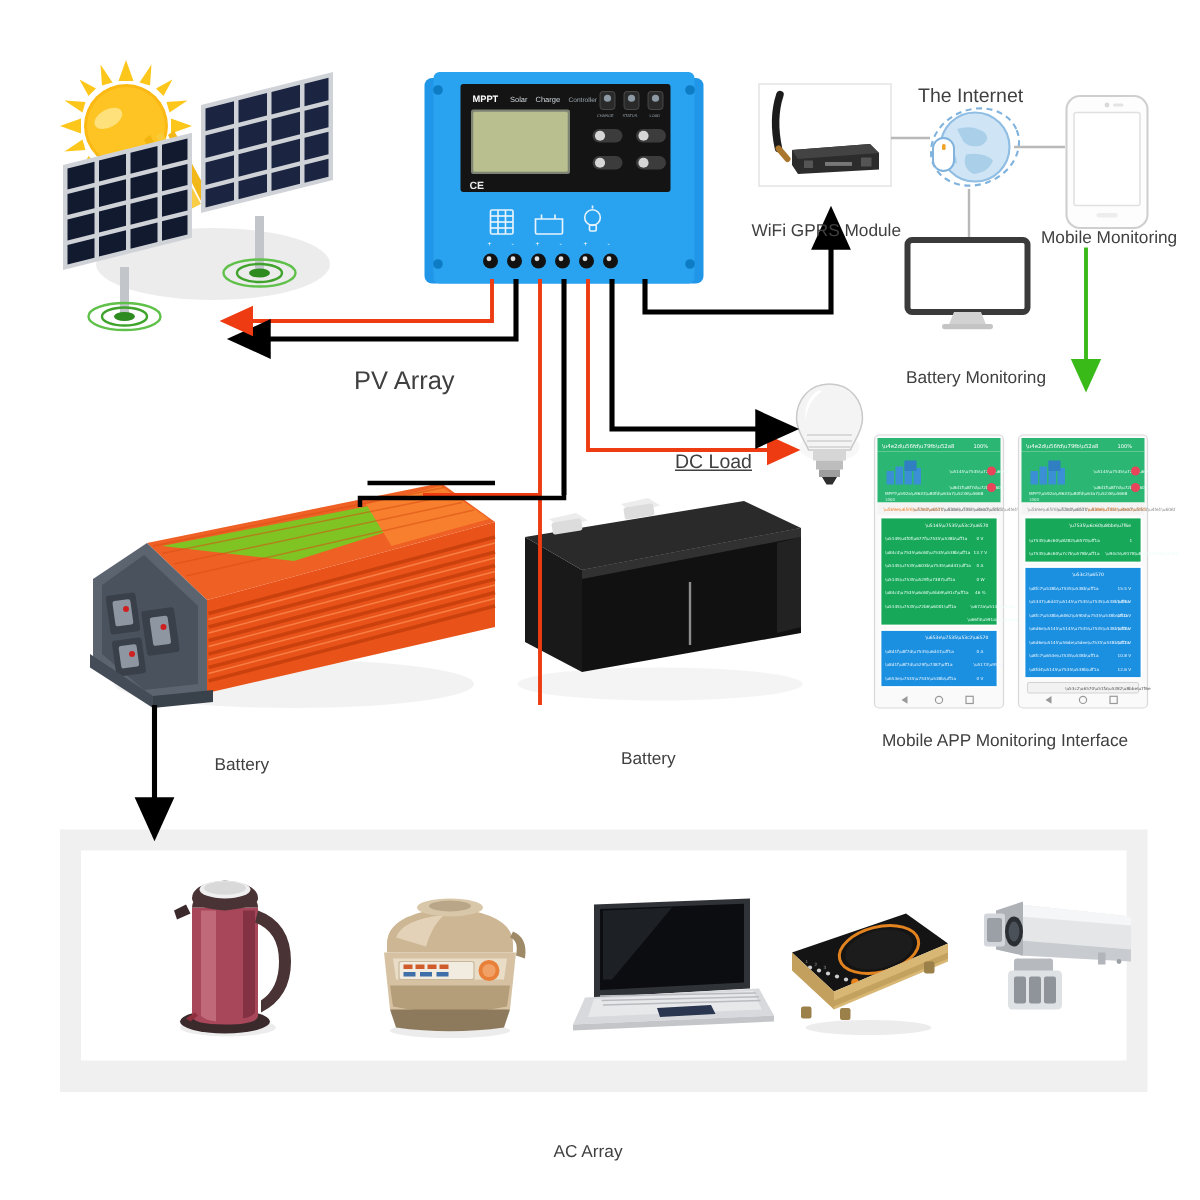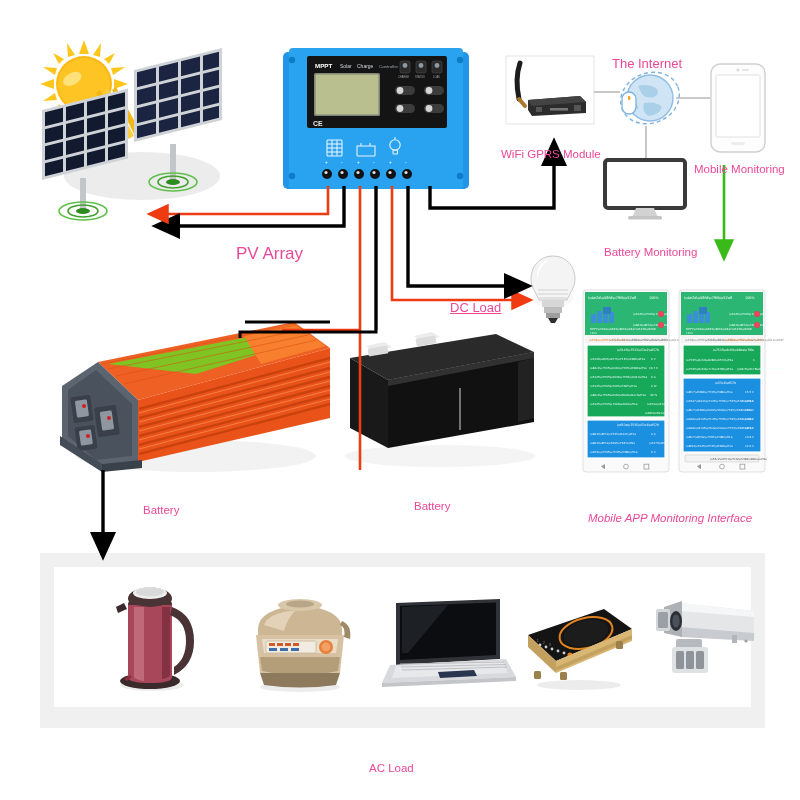--- a/index.html
+++ b/index.html
@@ -1,20 +1,20 @@
 <!DOCTYPE html>
 <html><head>
 <meta charset="utf-8">
 <style>
   html,body{margin:0;padding:0;background:#fff;}
   body{width:800px;height:800px;overflow:hidden;
        font-family:"Liberation Sans","DejaVu Sans",sans-serif;color:#222;}
   #stage{position:relative;width:800px;height:800px;background:#ffffff;}
   .abs{position:absolute;}
-  .lbl{position:absolute;font-size:13px;color:#ec4899;white-space:nowrap;}
+  .lbl{position:absolute;font-size:13px;color:#404040;white-space:nowrap;}
   .lbl.sm{font-size:11.5px;margin-top:24px;}
   .lbl.lg{font-size:17px;}
   svg{display:block;overflow:visible;}
   .wirelayer{position:absolute;left:0;top:0;width:800px;height:800px;pointer-events:none;}
 </style>
 </head>
 <body>
 
 <div id="stage">
 
@@ -620,18 +620,18 @@
 
     <path d="M103,470 L103,556" fill="none" stroke="#000000" stroke-width="3.4" marker-end="url(#ak)"></path>
   </svg>
 
   <div class="lbl lg" style="left:236px;top:244px;">PV Array</div>
   <div class="lbl" style="left:450px;top:300px;text-decoration:underline;">DC Load</div>
   <div class="lbl sm" style="left:143px;top:480px;">Battery</div>
   <div class="lbl sm" style="left:414px;top:476px;">Battery</div>
   <div class="lbl sm" style="left:501px;top:124px;">WiFi GPRS Module</div>
   <div class="lbl" style="left:612px;top:56px;">The Internet</div>
-  <div class="lbl sm" style="left:694px;top:139px;">Mobile Monitoring</div>
+  <div class="lbl sm" style="left:694px;top:129px;">Mobile Monitoring</div>
   <div class="lbl sm" style="left:604px;top:222px;">Battery Monitoring</div>
-  <div class="lbl sm" style="left:588px;top:488px;font-style:italic;">Mobile APP Monitoring Interface</div>
-  <div class="lbl sm" style="left:369px;top:738px;">AC Load</div>
+  <div class="lbl sm" style="left:588px;top:464px;">Mobile APP Monitoring Interface</div>
+  <div class="lbl sm" style="left:369px;top:738px;">AC Array</div>
 
 </div>
 
 </body></html>

